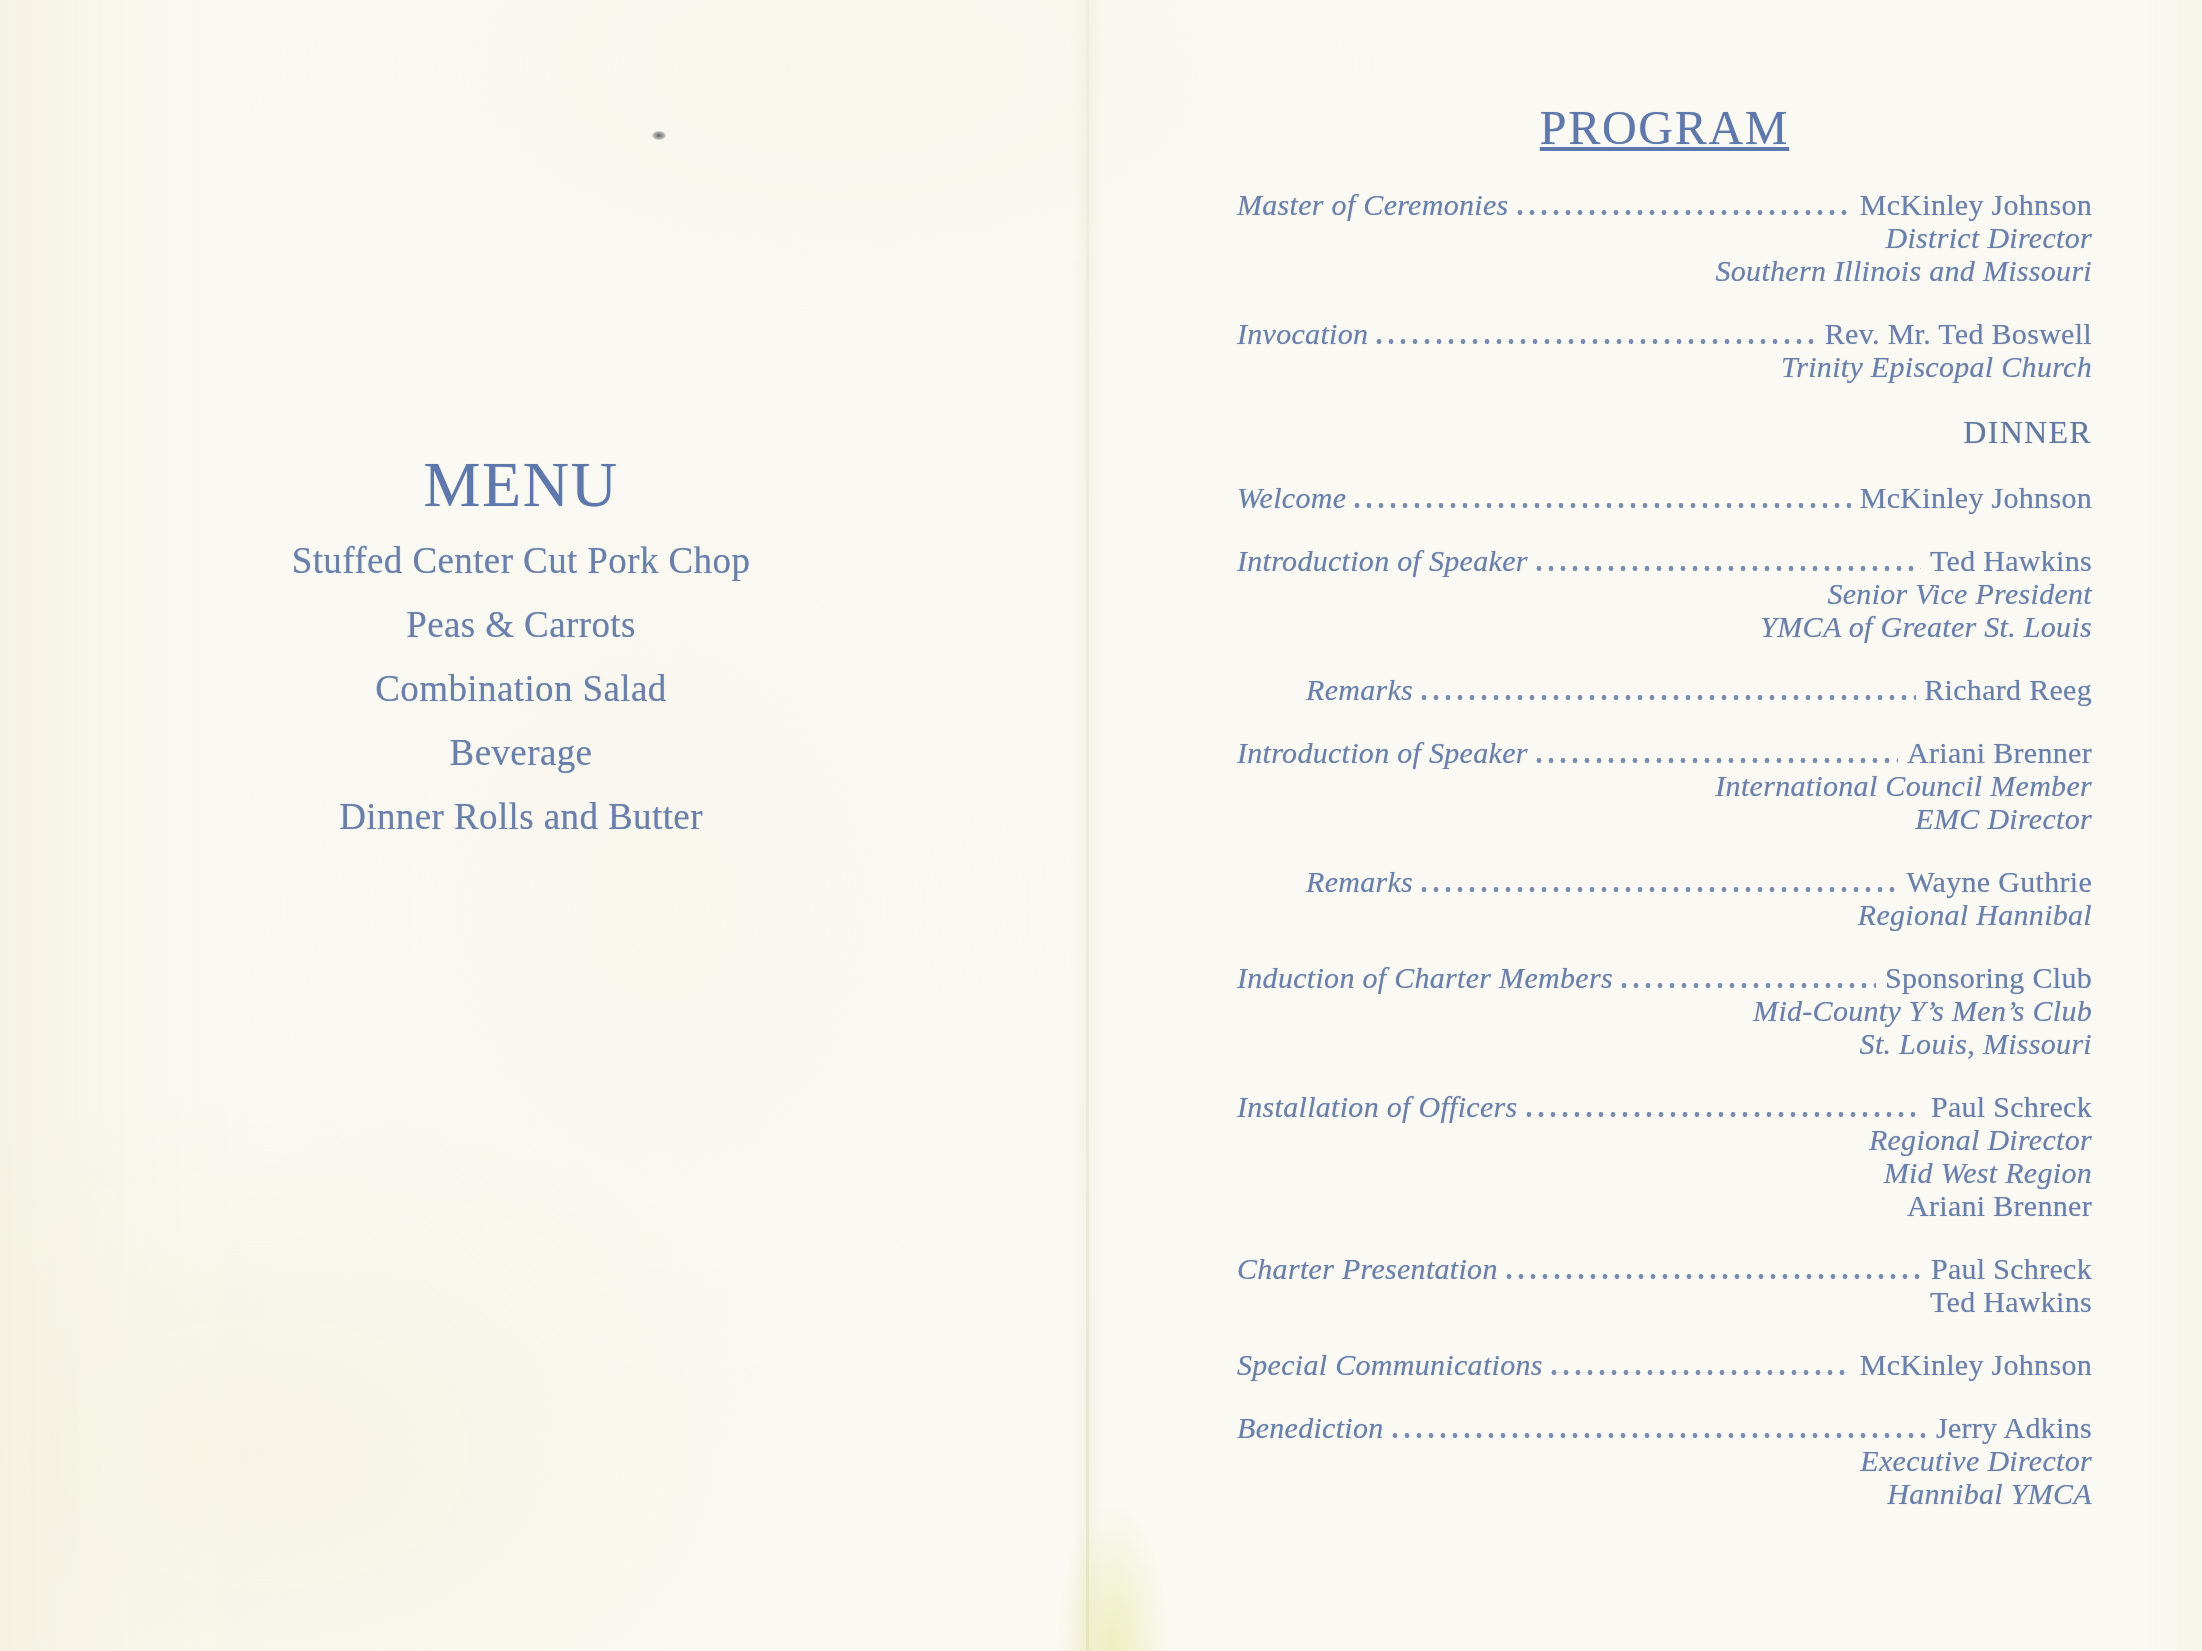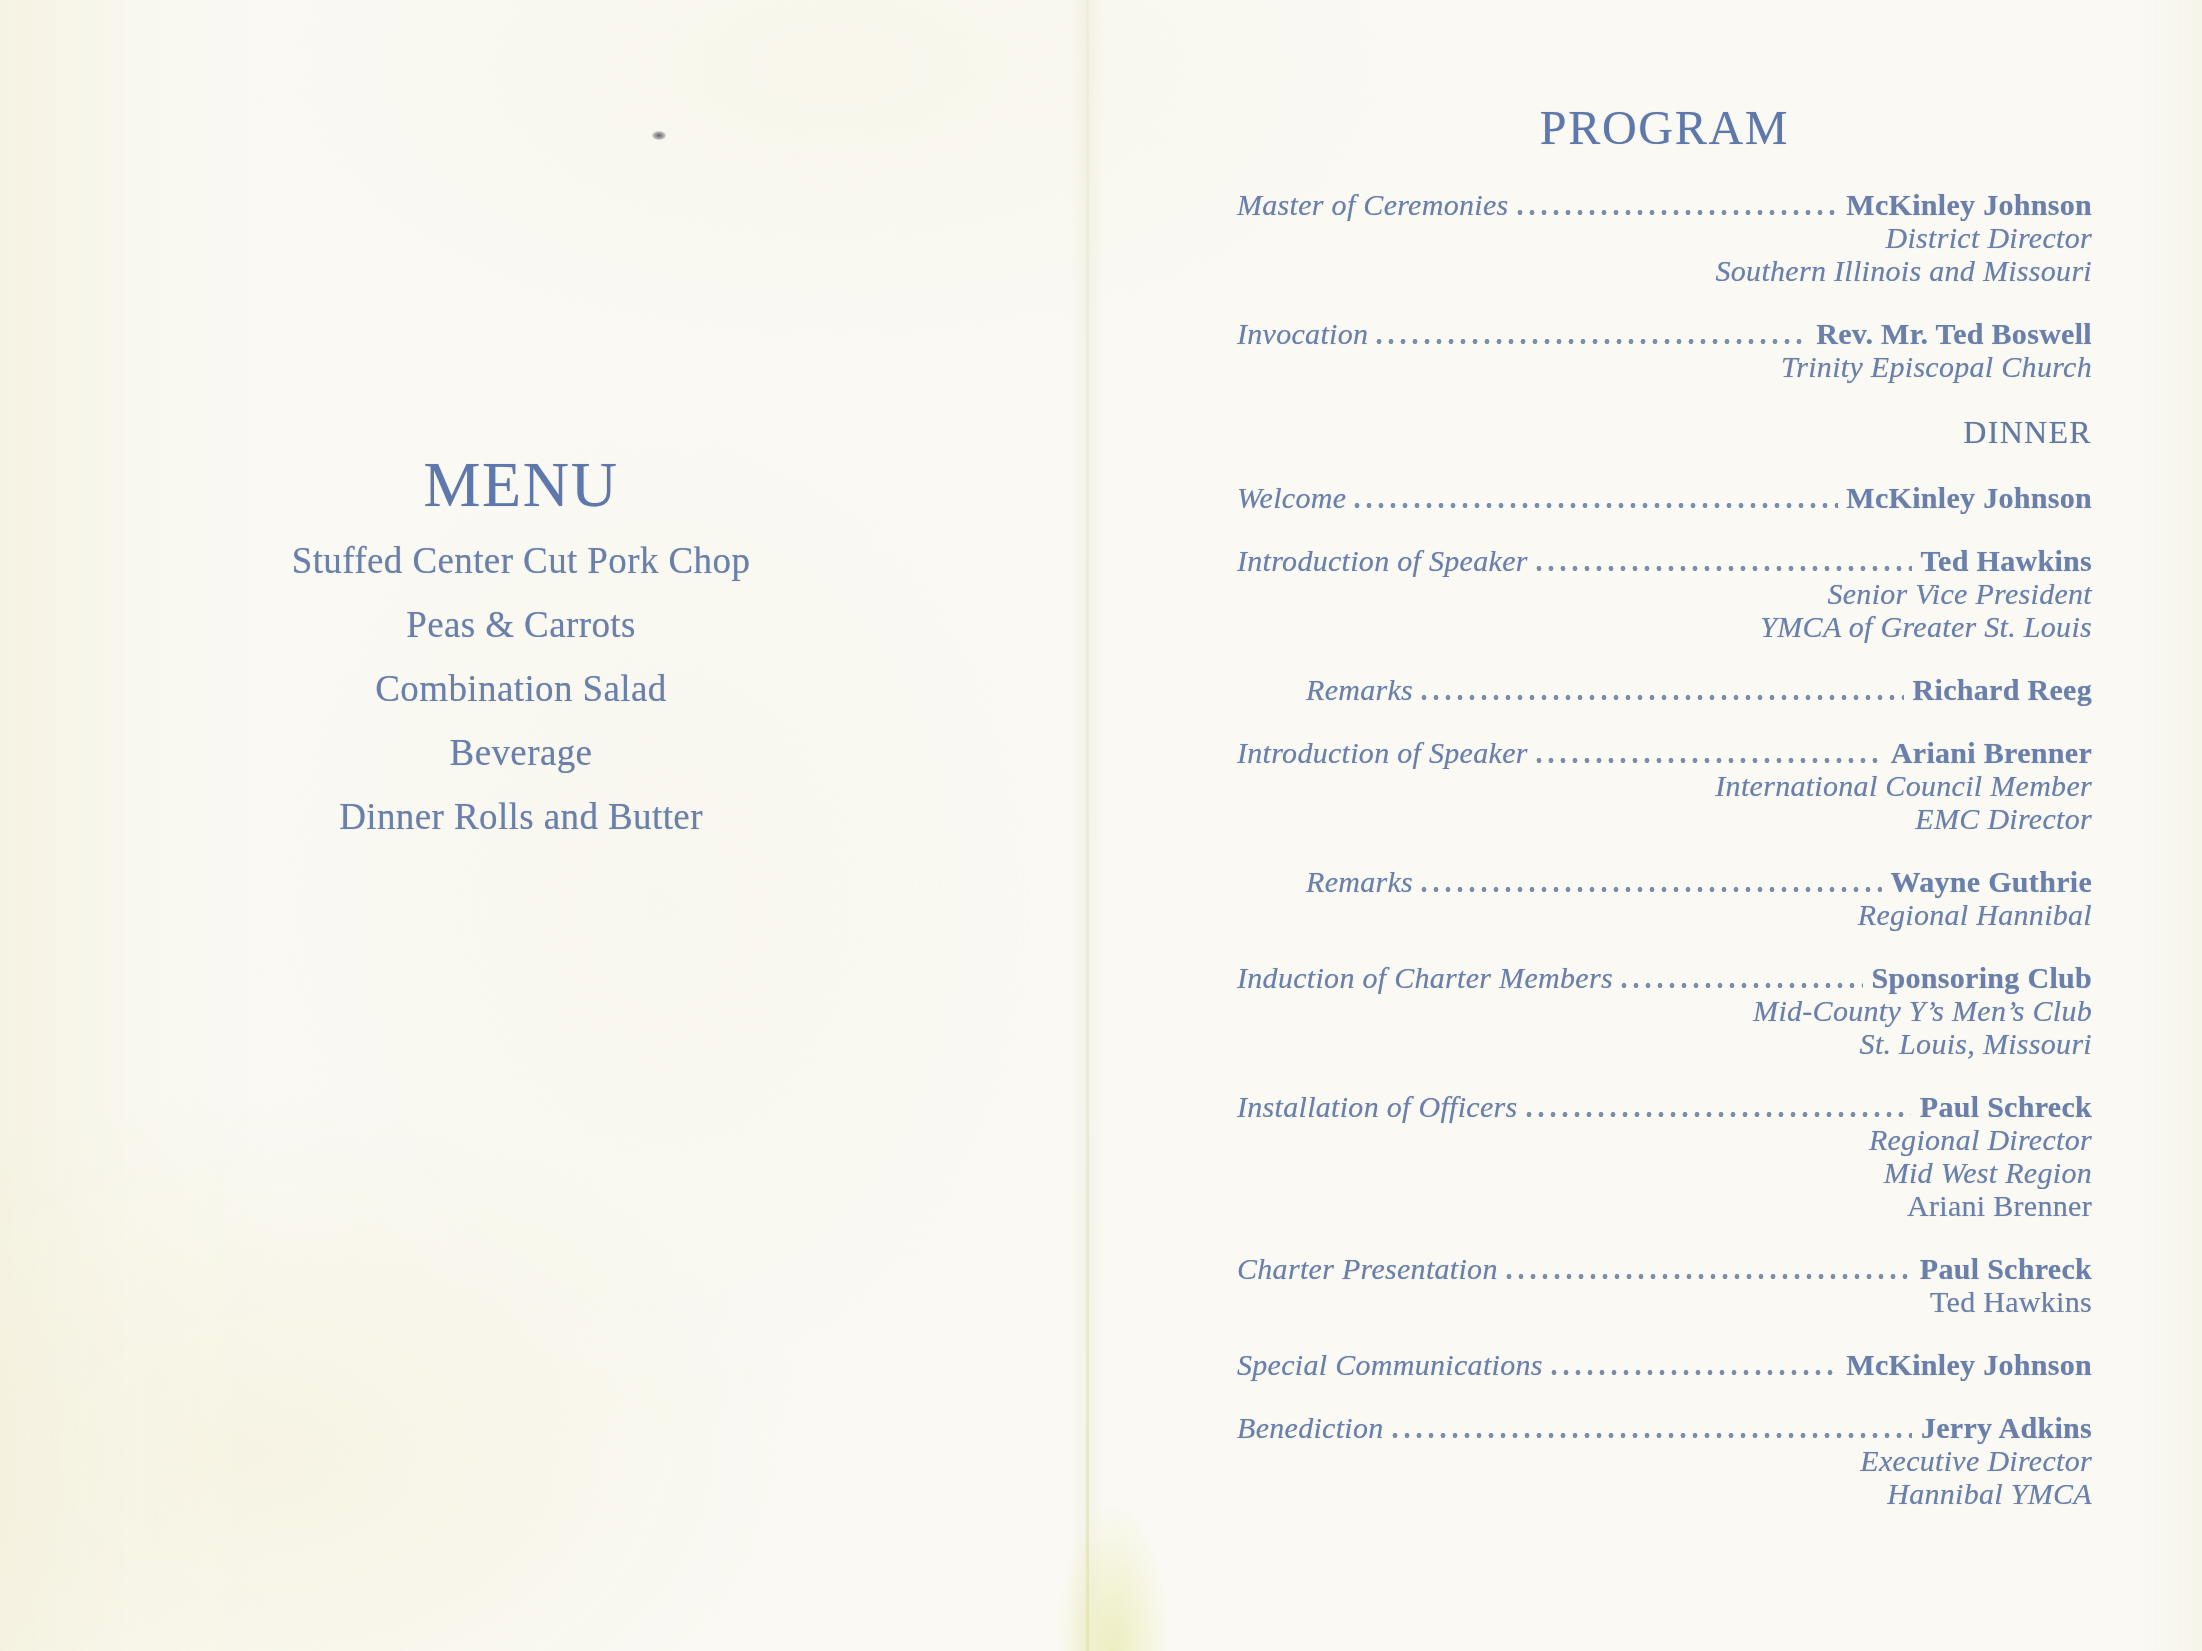--- a/index.html
+++ b/index.html
@@ -94,34 +94,35 @@
     text-shadow: 0 0 0.9px rgba(106,128,170,0.55);
   }
   .program-col .page-heading {
     font-size: 48px;
     line-height: 52px;
     font-weight: normal;
     letter-spacing: 1.7px;
     text-align: center;
     margin: 0 0 34px 0;
     color: #5f78ab;
+    text-decoration: underline;
   }
   .entry { margin-bottom: 30px; }
   .entry-row { display: flex; }
   .entry-label { white-space: nowrap; font-style: italic; }
   .entry.indent .entry-label { padding-left: 69px; }
   .leader {
     flex: 1 1 auto;
     margin: 0 8.6px 0 5.2px;
     background-image: radial-gradient(circle, rgba(116,135,172,0.95) 2.2px, rgba(116,135,172,0) 2.7px);
     background-size: 12px 8.6px;
     background-repeat: repeat-x;
     background-position: left bottom 4.3px;
   }
-  .entry-name { white-space: nowrap; text-align: right; font-weight: bold; }
+  .entry-name { white-space: nowrap; text-align: right; }
   .entry-detail { text-align: right; }
   .entry-detail.italic { font-style: italic; }
   .subheading {
     text-align: right;
     font-size: 32px;
     line-height: 38px;
     letter-spacing: 1.3px;
     margin-bottom: 30px;
     color: #63799f;
   }

